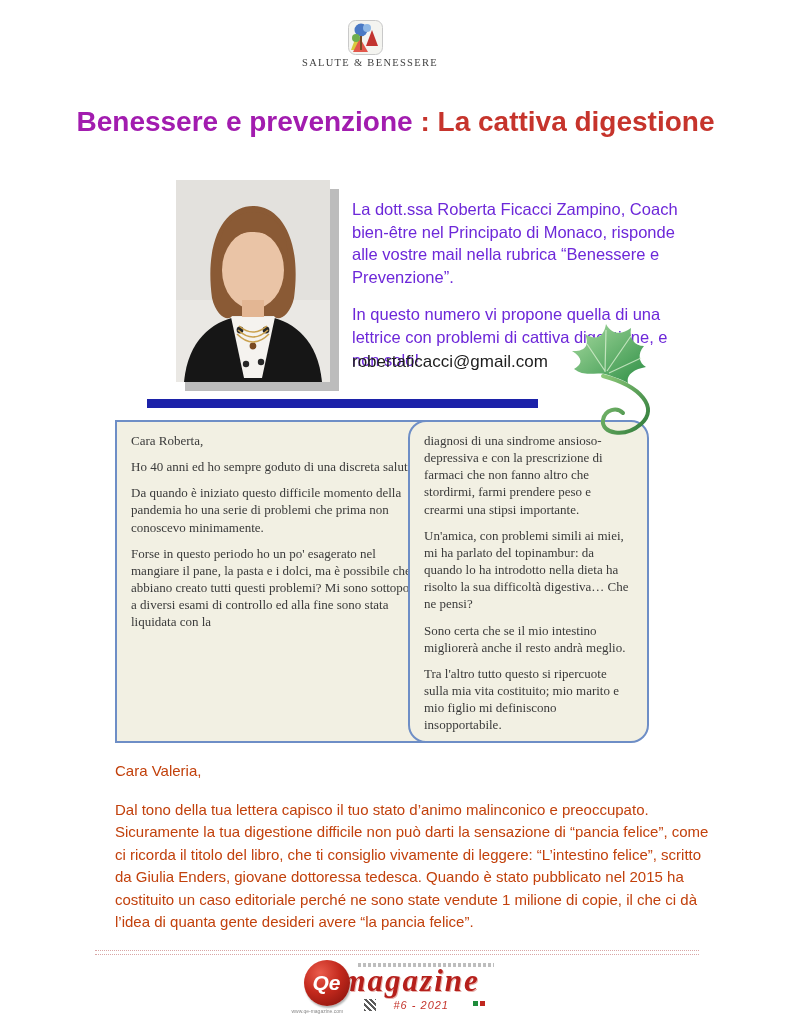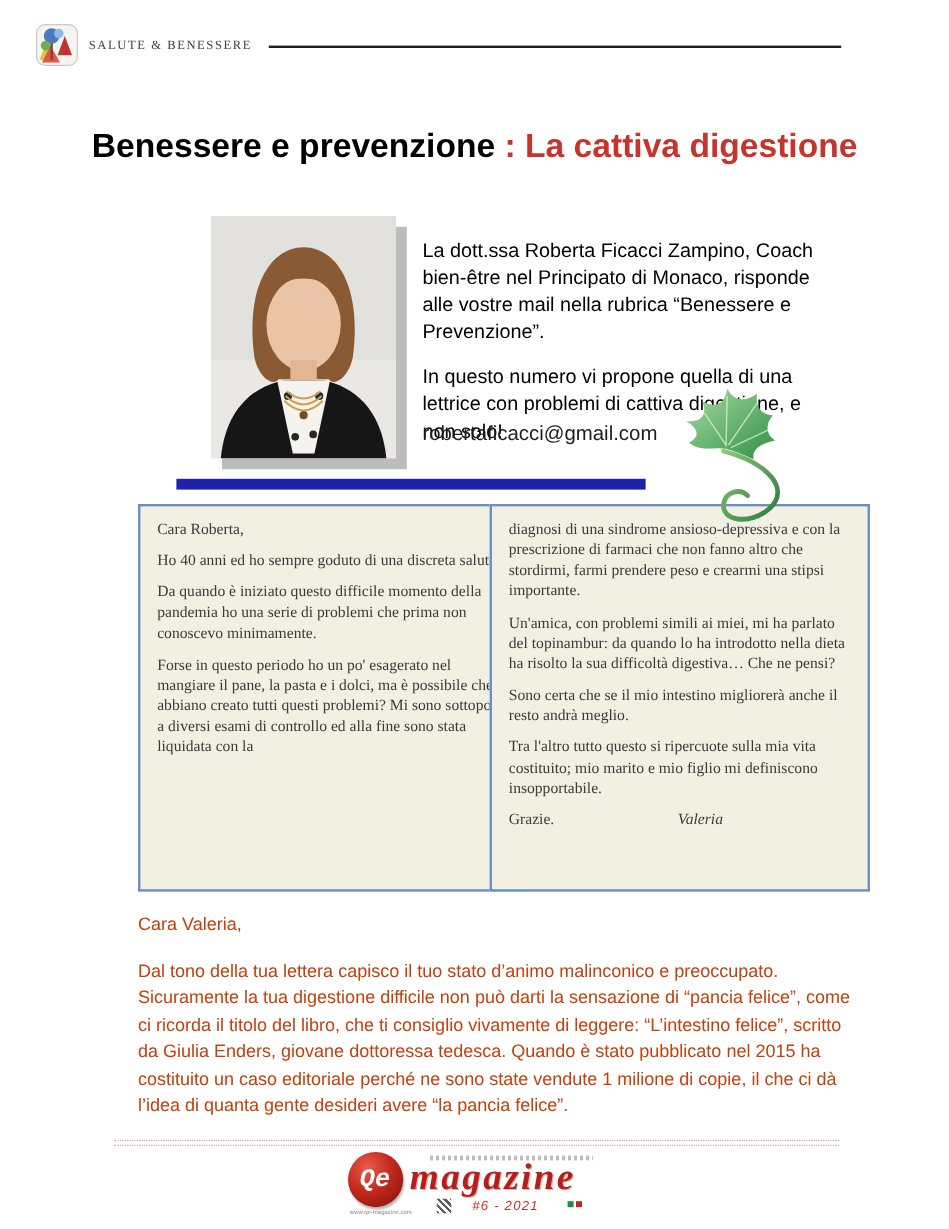--- a/index.html
+++ b/index.html
@@ -3,75 +3,75 @@
 <meta charset="utf-8">
 <style>
   html,body { margin:0; padding:0; background:#ffffff; }
   .page {
     position:relative; width:791px; height:1024px; margin:0 auto;
     background:#ffffff; overflow:hidden;
     font-family:"Liberation Sans", sans-serif;
   }
 
   
-  .header { position:absolute; top:20px; left:30px; right:90px; display:flex; align-items:center; }
+  .header { position:absolute; top:20px; left:30px; right:90px; display:flex; align-items:center;flex-direction:column; }
   .app-logo { width:35px; height:35px; flex:0 0 auto; }
   .brand { margin-left:9px; font-family:"Liberation Serif", serif; font-size:10.5px;
            letter-spacing:1.3px; color:#3f3f3f; white-space:nowrap; padding-top:2px; }
   .header-rule { flex:1; height:2px; background:#1c1c1c; margin-left:14px; margin-top:2px; }
 
   
   .title { position:absolute; top:106px; left:40px; width:711px; text-align:center;
            font-weight:bold; font-size:28px; font-family:"Liberation Sans", sans-serif; }
-  .title .t1 { color:#000000; }
+  .title .t1 { color:#a21caf; }
   .title .t2 { color:#c6342c; }
 
   
   .photo { position:absolute; left:176px; top:180px; width:154px; height:202px;
            box-shadow:9px 9px 0 #bcbcbc; background:#eae8e4; }
   .photo svg { display:block; }
 
   
   .intro { position:absolute; left:352px; top:198px; width:334px;
-           color:#000000; font-size:16.5px; line-height:1.37; }
+           color:#6d28d9; font-size:16.5px; line-height:1.37; }
   .intro p { margin:0 0 15px 0; }
   .intro-email { position:absolute; left:352px; top:352px; color:#1d1d1d; font-size:17px; }
 
   
   .leaf { position:absolute; left:545px; top:316px; width:132px; height:126px; z-index:6; }
 
   
   .blue-bar { position:absolute; left:147px; top:399px; width:391px; height:9px; background:#1c22a9; }
 
   
   .letterbox { position:absolute; top:420px; height:323px; box-sizing:border-box;
                background:#f2f0e3; border:2px solid #6e8ec6; padding:10px 14px;
                color:#3a3a3a; font-family:"Liberation Serif", serif;
                font-size:13px; line-height:1.32; overflow:hidden; }
   .letterbox p { margin:0 0 9px 0; }
   .box-left  { left:115px; width:326px; }
-  .box-right { left:408px; width:317px; }
+  .box-right { left:408px; width:241px;border-radius:18px; }
   .closing-row { display:flex; margin-top:4px; }
   .closing-row .sig { margin-left:103px;font-style:italic; }
 
   
   .reply { position:absolute; left:115px; top:760px; width:604px;
            color:#c2410c; font-size:15px; line-height:1.5; }
   .reply .salutation { margin:0 0 16px 0; }
   .reply .body { margin:0; }
 
   
   .footer-rule { position:absolute; left:95px; right:92px; top:950px; height:3px;
                  border-top:1px dotted #d9a6a6; border-bottom:1px dotted #d9a6a6; }
   .footer-logo { position:absolute; left:50%; top:957px; width:220px; height:62px;
                  transform:translateX(-50%); }
-  .logo-circle { position:absolute; left:4px; top:3px; width:46px; height:46px; border-radius:50%;
+  .logo-circle { position:absolute; left:18px; top:3px; width:46px; height:46px; border-radius:50%;
                  background:radial-gradient(circle at 35% 28%, #ea5b4b 0%, #c3291d 45%, #7d0f0a 100%);
                  color:#fff; display:flex; align-items:center; justify-content:center;
-                 font-family:Liberation Mono, monospace; font-style:italic; font-weight:bold; font-size:21px;
+                 font-family:Liberation Sans, sans-serif; font-style:italic; font-weight:bold; font-size:21px;
                  box-shadow:1px 2px 2px rgba(0,0,0,0.3); z-index:2; }
   .logo-tagline { position:absolute; left:72px; top:6px; width:136px; height:4px; opacity:.65;
                   background:repeating-linear-gradient(90deg,#9a9a9a 0 3px, transparent 3px 5px); }
   .logo-word { position:absolute; left:56px; top:6px; font-family:"Liberation Serif", serif;
                font-size:31px; font-weight:bold; font-style:italic; color:#b51f1b;
                letter-spacing:2px; text-shadow:1px 1px 0 #e8b0ab; z-index:1; }
   .logo-qr { position:absolute; left:78px; top:42px; width:12px; height:12px;
              background:repeating-linear-gradient(45deg,#5c5c5c 0 2px,#fff 2px 4px); }
   .logo-issue { position:absolute; left:108px; top:42px; font-style:italic; font-size:11px;
                 color:#c4342c; letter-spacing:1px; }

